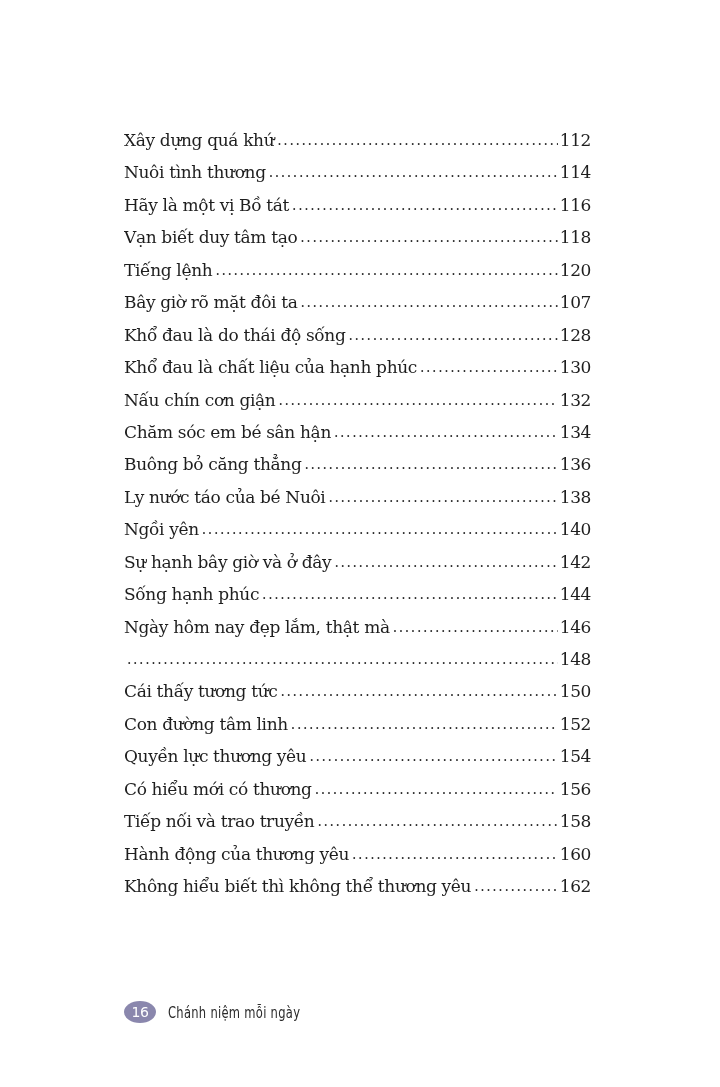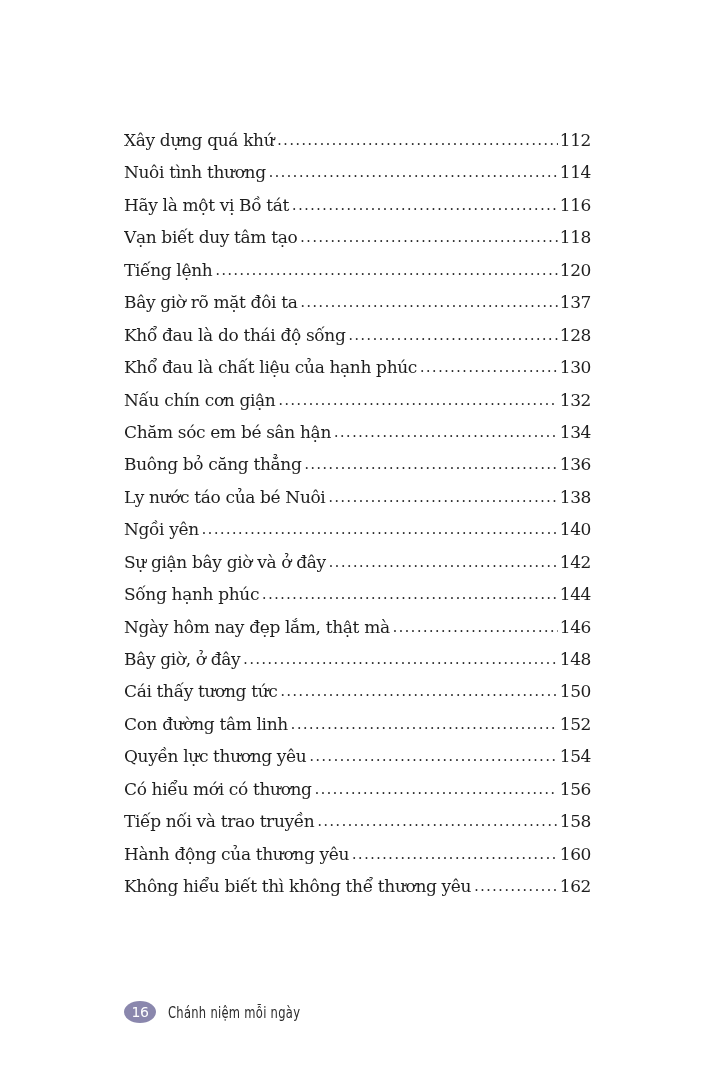--- a/index.html
+++ b/index.html
@@ -114,21 +114,21 @@
       <span class="toc-page">118</span>
     </li>
   <li class="toc-row">
       <span class="toc-title">Tiếng lệnh</span>
       <span class="toc-leader"></span>
       <span class="toc-page">120</span>
     </li>
   <li class="toc-row">
       <span class="toc-title">Bây giờ rõ mặt đôi ta</span>
       <span class="toc-leader"></span>
-      <span class="toc-page">137</span>
+      <span class="toc-page">107</span>
     </li>
   <li class="toc-row">
       <span class="toc-title">Khổ đau là do thái độ sống</span>
       <span class="toc-leader"></span>
       <span class="toc-page">128</span>
     </li>
   <li class="toc-row">
       <span class="toc-title">Khổ đau là chất liệu của hạnh phúc</span>
       <span class="toc-leader"></span>
       <span class="toc-page">130</span>
@@ -152,36 +152,35 @@
       <span class="toc-title">Ly nước táo của bé Nuôi</span>
       <span class="toc-leader"></span>
       <span class="toc-page">138</span>
     </li>
   <li class="toc-row">
       <span class="toc-title">Ngồi yên</span>
       <span class="toc-leader"></span>
       <span class="toc-page">140</span>
     </li>
   <li class="toc-row">
-      <span class="toc-title">Sự giận bây giờ và ở đây</span>
+      <span class="toc-title">Sự hạnh bây giờ và ở đây</span>
       <span class="toc-leader"></span>
       <span class="toc-page">142</span>
     </li>
   <li class="toc-row">
       <span class="toc-title">Sống hạnh phúc</span>
       <span class="toc-leader"></span>
       <span class="toc-page">144</span>
     </li>
   <li class="toc-row">
       <span class="toc-title">Ngày hôm nay đẹp lắm, thật mà</span>
       <span class="toc-leader"></span>
       <span class="toc-page">146</span>
     </li>
   <li class="toc-row">
-      <span class="toc-title">Bây giờ, ở đây</span>
       <span class="toc-leader"></span>
       <span class="toc-page">148</span>
     </li>
   <li class="toc-row">
       <span class="toc-title">Cái thấy tương tức</span>
       <span class="toc-leader"></span>
       <span class="toc-page">150</span>
     </li>
   <li class="toc-row">
       <span class="toc-title">Con đường tâm linh</span>

